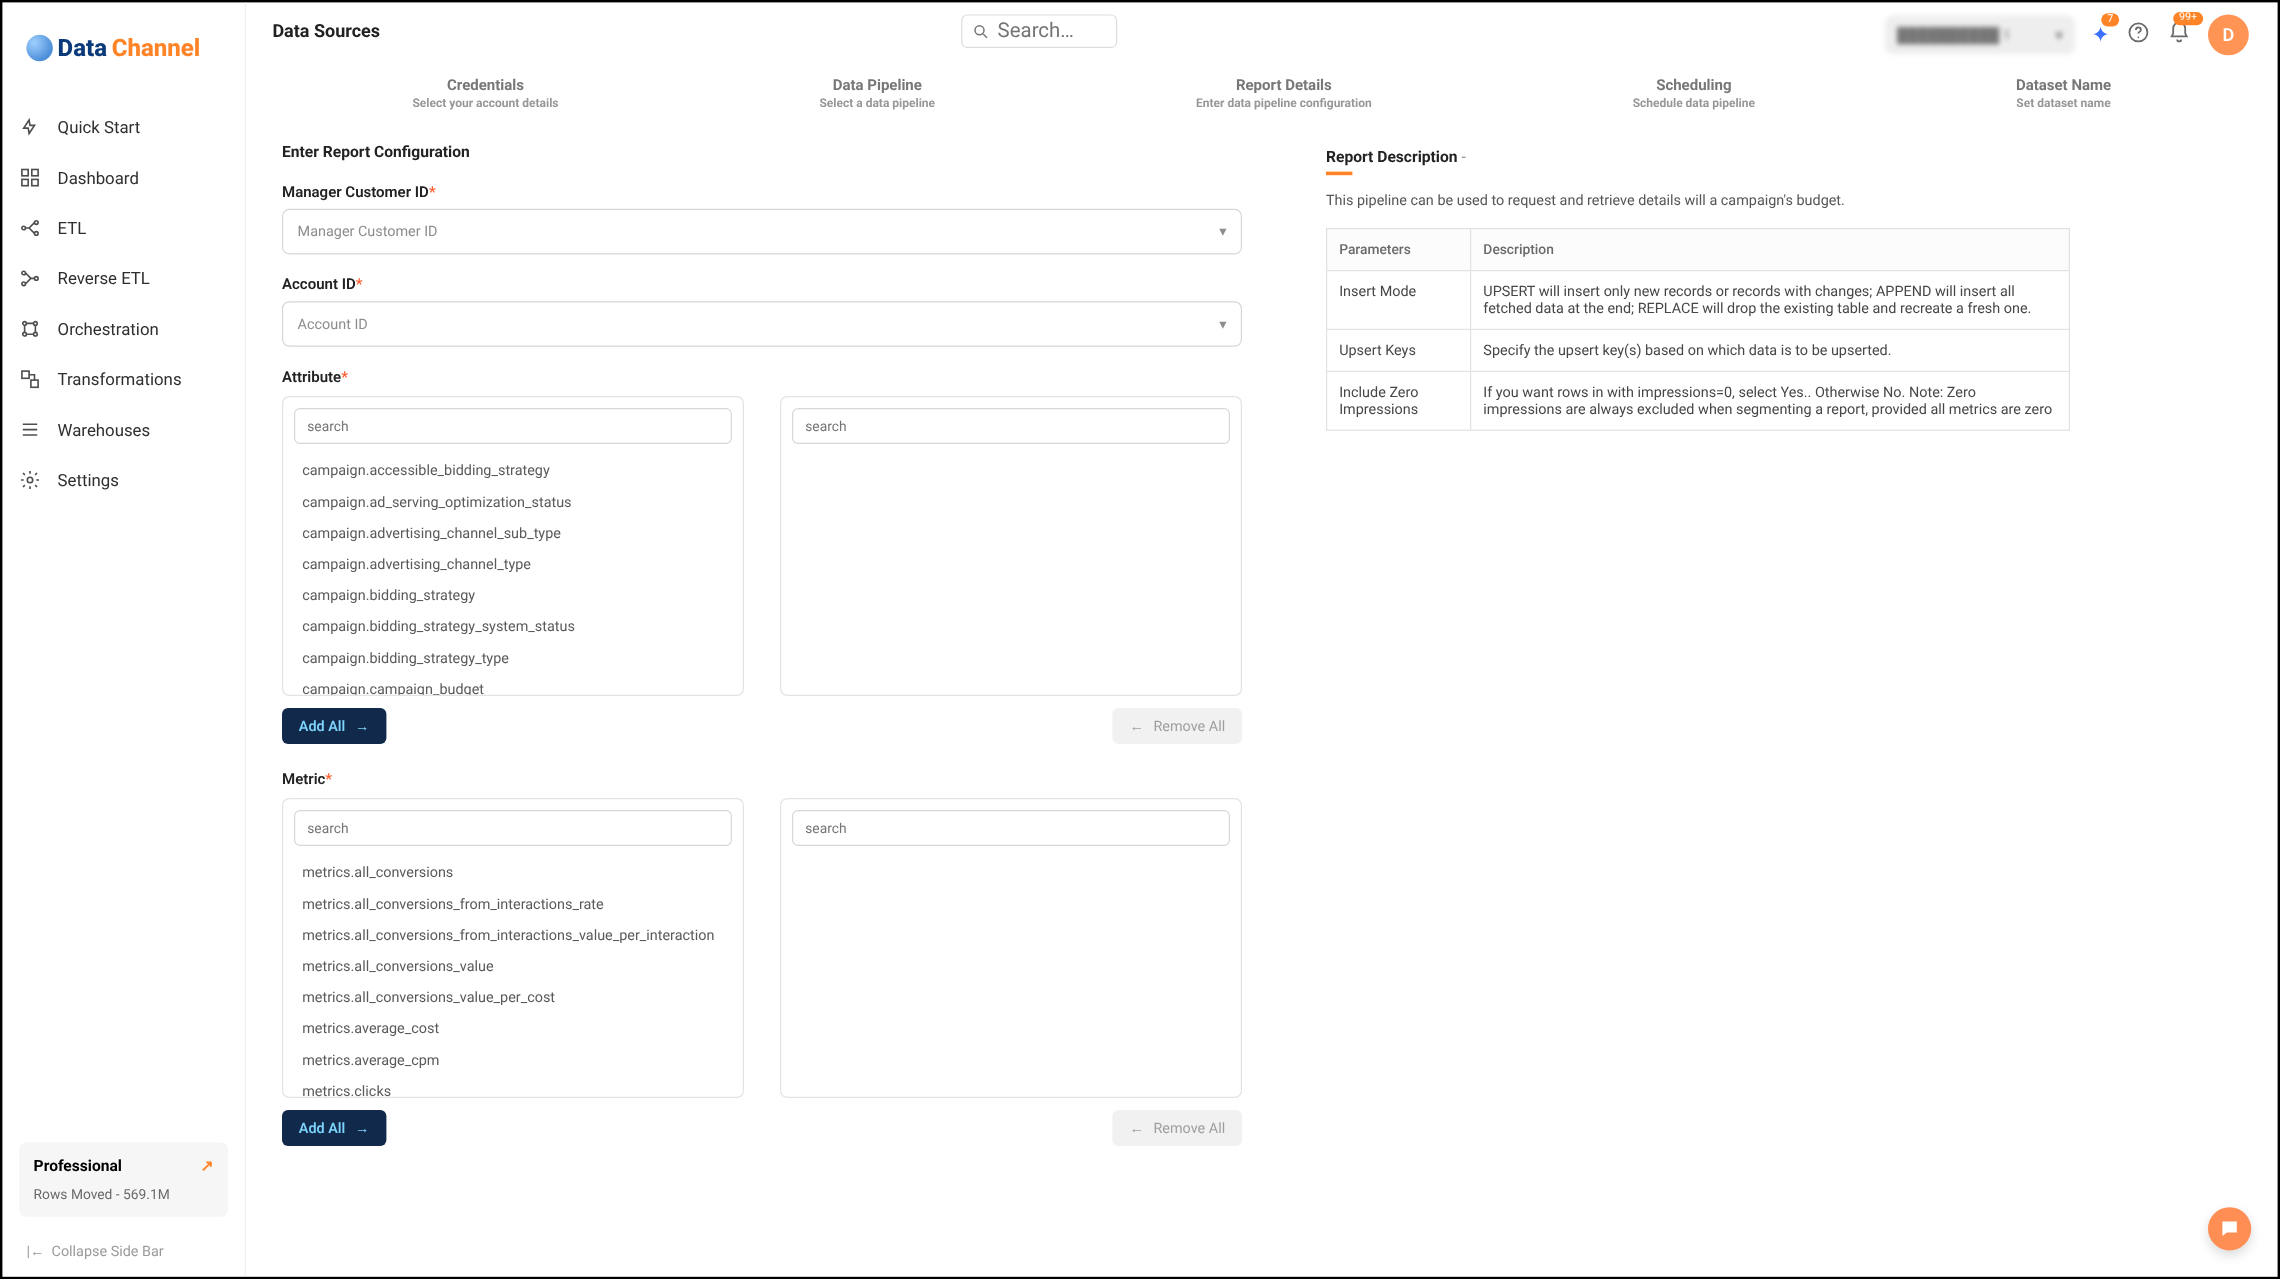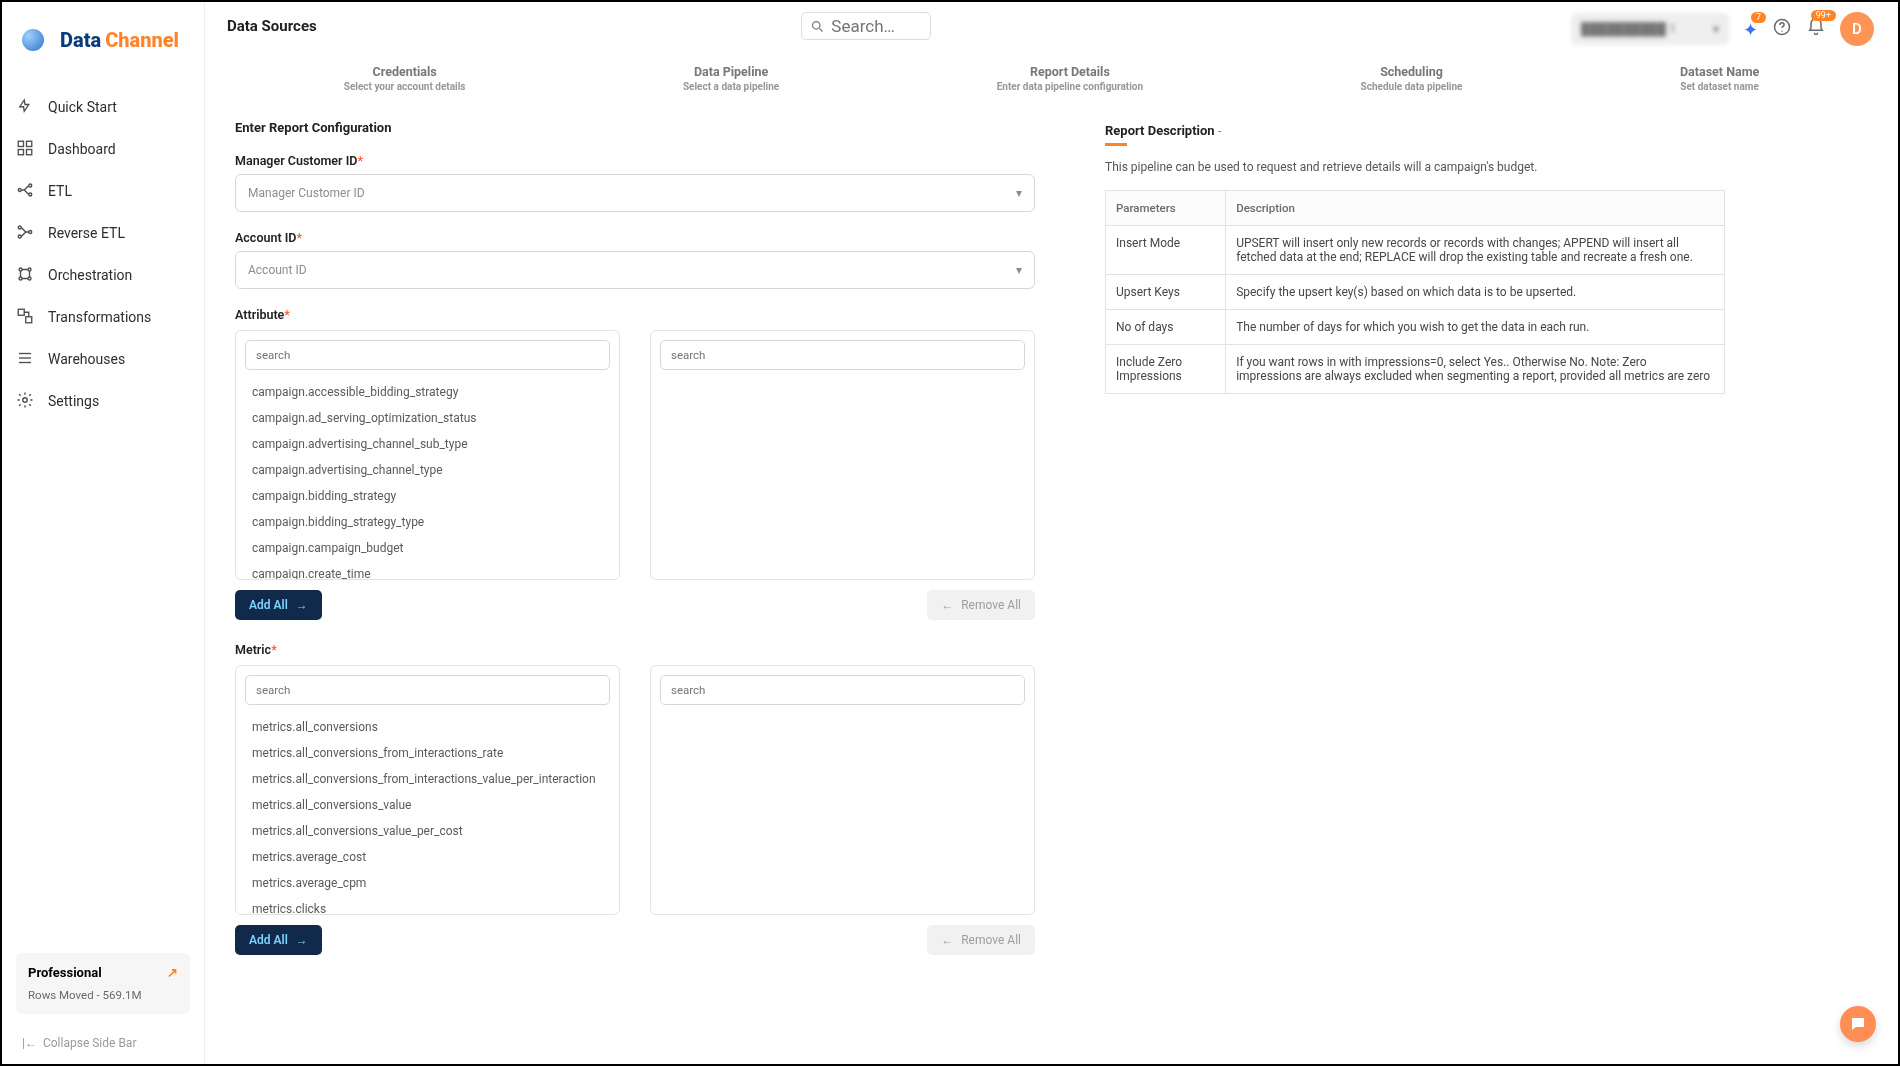--- a/index.html
+++ b/index.html
@@ -1,21 +1,21 @@
 <!DOCTYPE html>
 <html><head>
 <meta charset="utf-8">
 <style>
   * { box-sizing: border-box; margin: 0; padding: 0; font-family: -apple-system, BlinkMacSystemFont, "Segoe UI", Roboto, sans-serif; }
   body { width: 1900px; height: 1066px; border: 2px solid #000; background: #fff; display: flex; overflow: hidden; position: relative; }
   .sidebar { width: 203px; height: 100%; border-right: 1px solid #eee; display: flex; flex-direction: column; }
   .logo-wrap { padding: 26px 20px 16px; }
   .brand { font-weight: 800; font-size: 20px; display: inline-flex; align-items: center; gap: 4px; }
   .brand .ball{ display:inline-block; width:22px;height:22px;border-radius:50%; background: radial-gradient(circle at 30% 30%, #9fd0ff, #2b74c9); position:relative;}
-  .brand .t1{ color:#0a3a7a;margin-left:12px; }
+  .brand .t1{ color:#0a3a7a; }
   .brand .t2{ color:#ff8427; }
   .nav { padding-top: 14px; }
   .nav-item { display:flex; align-items:flex-end; gap:14px; padding:12px 14px; font-size:14px; color:#2e2e2e; cursor:pointer; }
   .nav-item svg{ width:18px; height:18px; stroke:#4e4e4e; stroke-width:1.8; fill:none; }
   .plan-box { margin: auto 14px 12px; background:#f6f6f6; border-radius:6px; padding:12px; font-size:12px; }
   .plan-title{font-weight:700; font-size:13px; display:flex; justify-content:space-between; align-items:center; margin-bottom:8px;}
   .plan-rows{ color:#6a6a6a; font-size:11.5px; }
   .collapse-link{ padding:10px 20px 14px; color:#9a9a9a; font-size:12px; display:flex; align-items:center; gap:6px; cursor:pointer; }
 
   .main { flex:1; display:flex; flex-direction:column; height:100%; }
@@ -251,20 +251,21 @@
         </div>
         <div class="dual" style="margin-top:8px;">
           <div class="pane">
             <div class="srch"><input placeholder="search" style=""></div>
             <div class="pane-list" id="attr-list">
                 <div class="pitem">campaign.accessible_bidding_strategy</div>
                 <div class="pitem">campaign.ad_serving_optimization_status</div>
                 <div class="pitem">campaign.advertising_channel_sub_type</div>
                 <div class="pitem">campaign.advertising_channel_type</div>
                 <div class="pitem">campaign.bidding_strategy</div>
+                <div class="pitem">campaign.bidding_strategy_system_status</div>
                 <div class="pitem">campaign.bidding_strategy_type</div>
                 <div class="pitem">campaign.campaign_budget</div>
                 <div class="pitem">campaign.create_time</div>
               </div>
           </div>
           <div class="pane">
             <div class="srch"><input placeholder="search" style=""></div>
             <div class="pane-list"></div>
           </div>
         </div>
@@ -329,24 +330,20 @@
           <tbody id="ptable-body">
               <tr>
                 <td>Insert Mode</td>
                 <td>UPSERT will insert only new records or records with changes; APPEND will insert all fetched data at the end; REPLACE will drop the existing table and recreate a fresh one.</td>
               </tr>
               <tr>
                 <td>Upsert Keys</td>
                 <td>Specify the upsert key(s) based on which data is to be upserted.</td>
               </tr>
               <tr>
-                <td>No of days</td>
-                <td>The number of days for which you wish to get the data in each run.</td>
-              </tr>
-              <tr>
                 <td>Include Zero Impressions</td>
                 <td>If you want rows in with impressions=0, select Yes.. Otherwise No. Note: Zero impressions are always excluded when segmenting a report, provided all metrics are zero</td>
               </tr>
             </tbody>
         </table>
       </div>
     </div>
   </div>
 </div>
 

